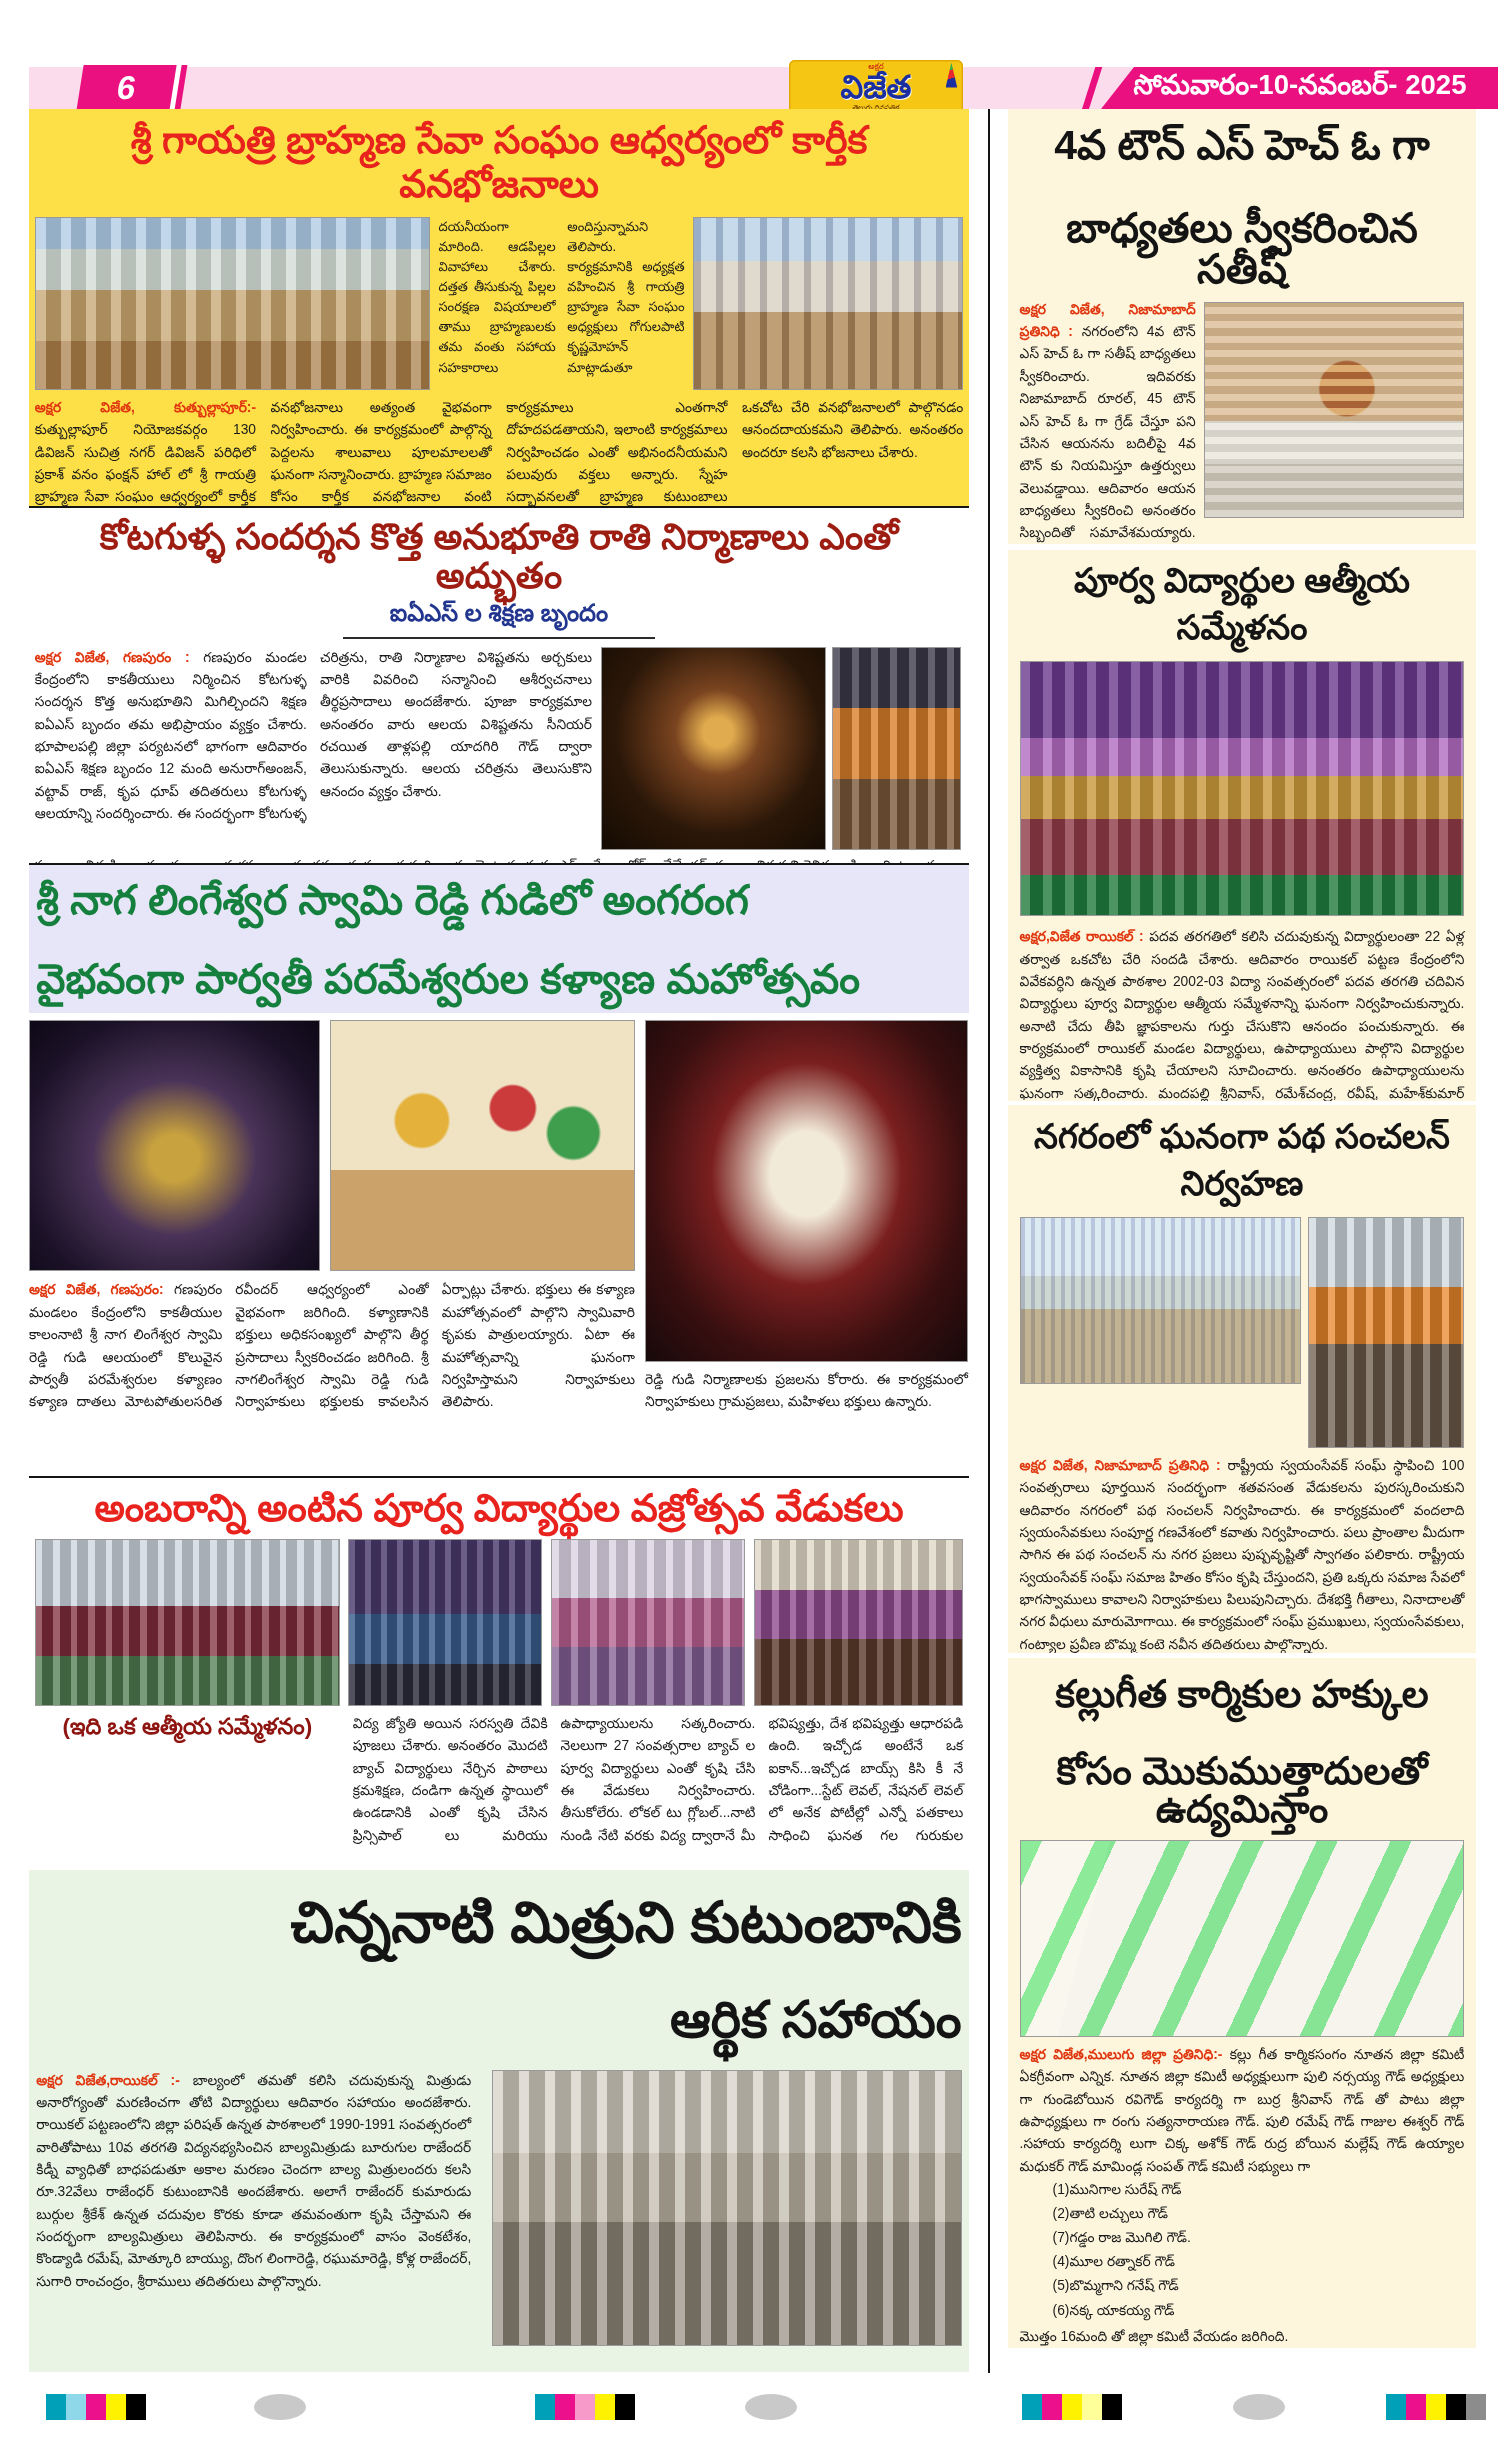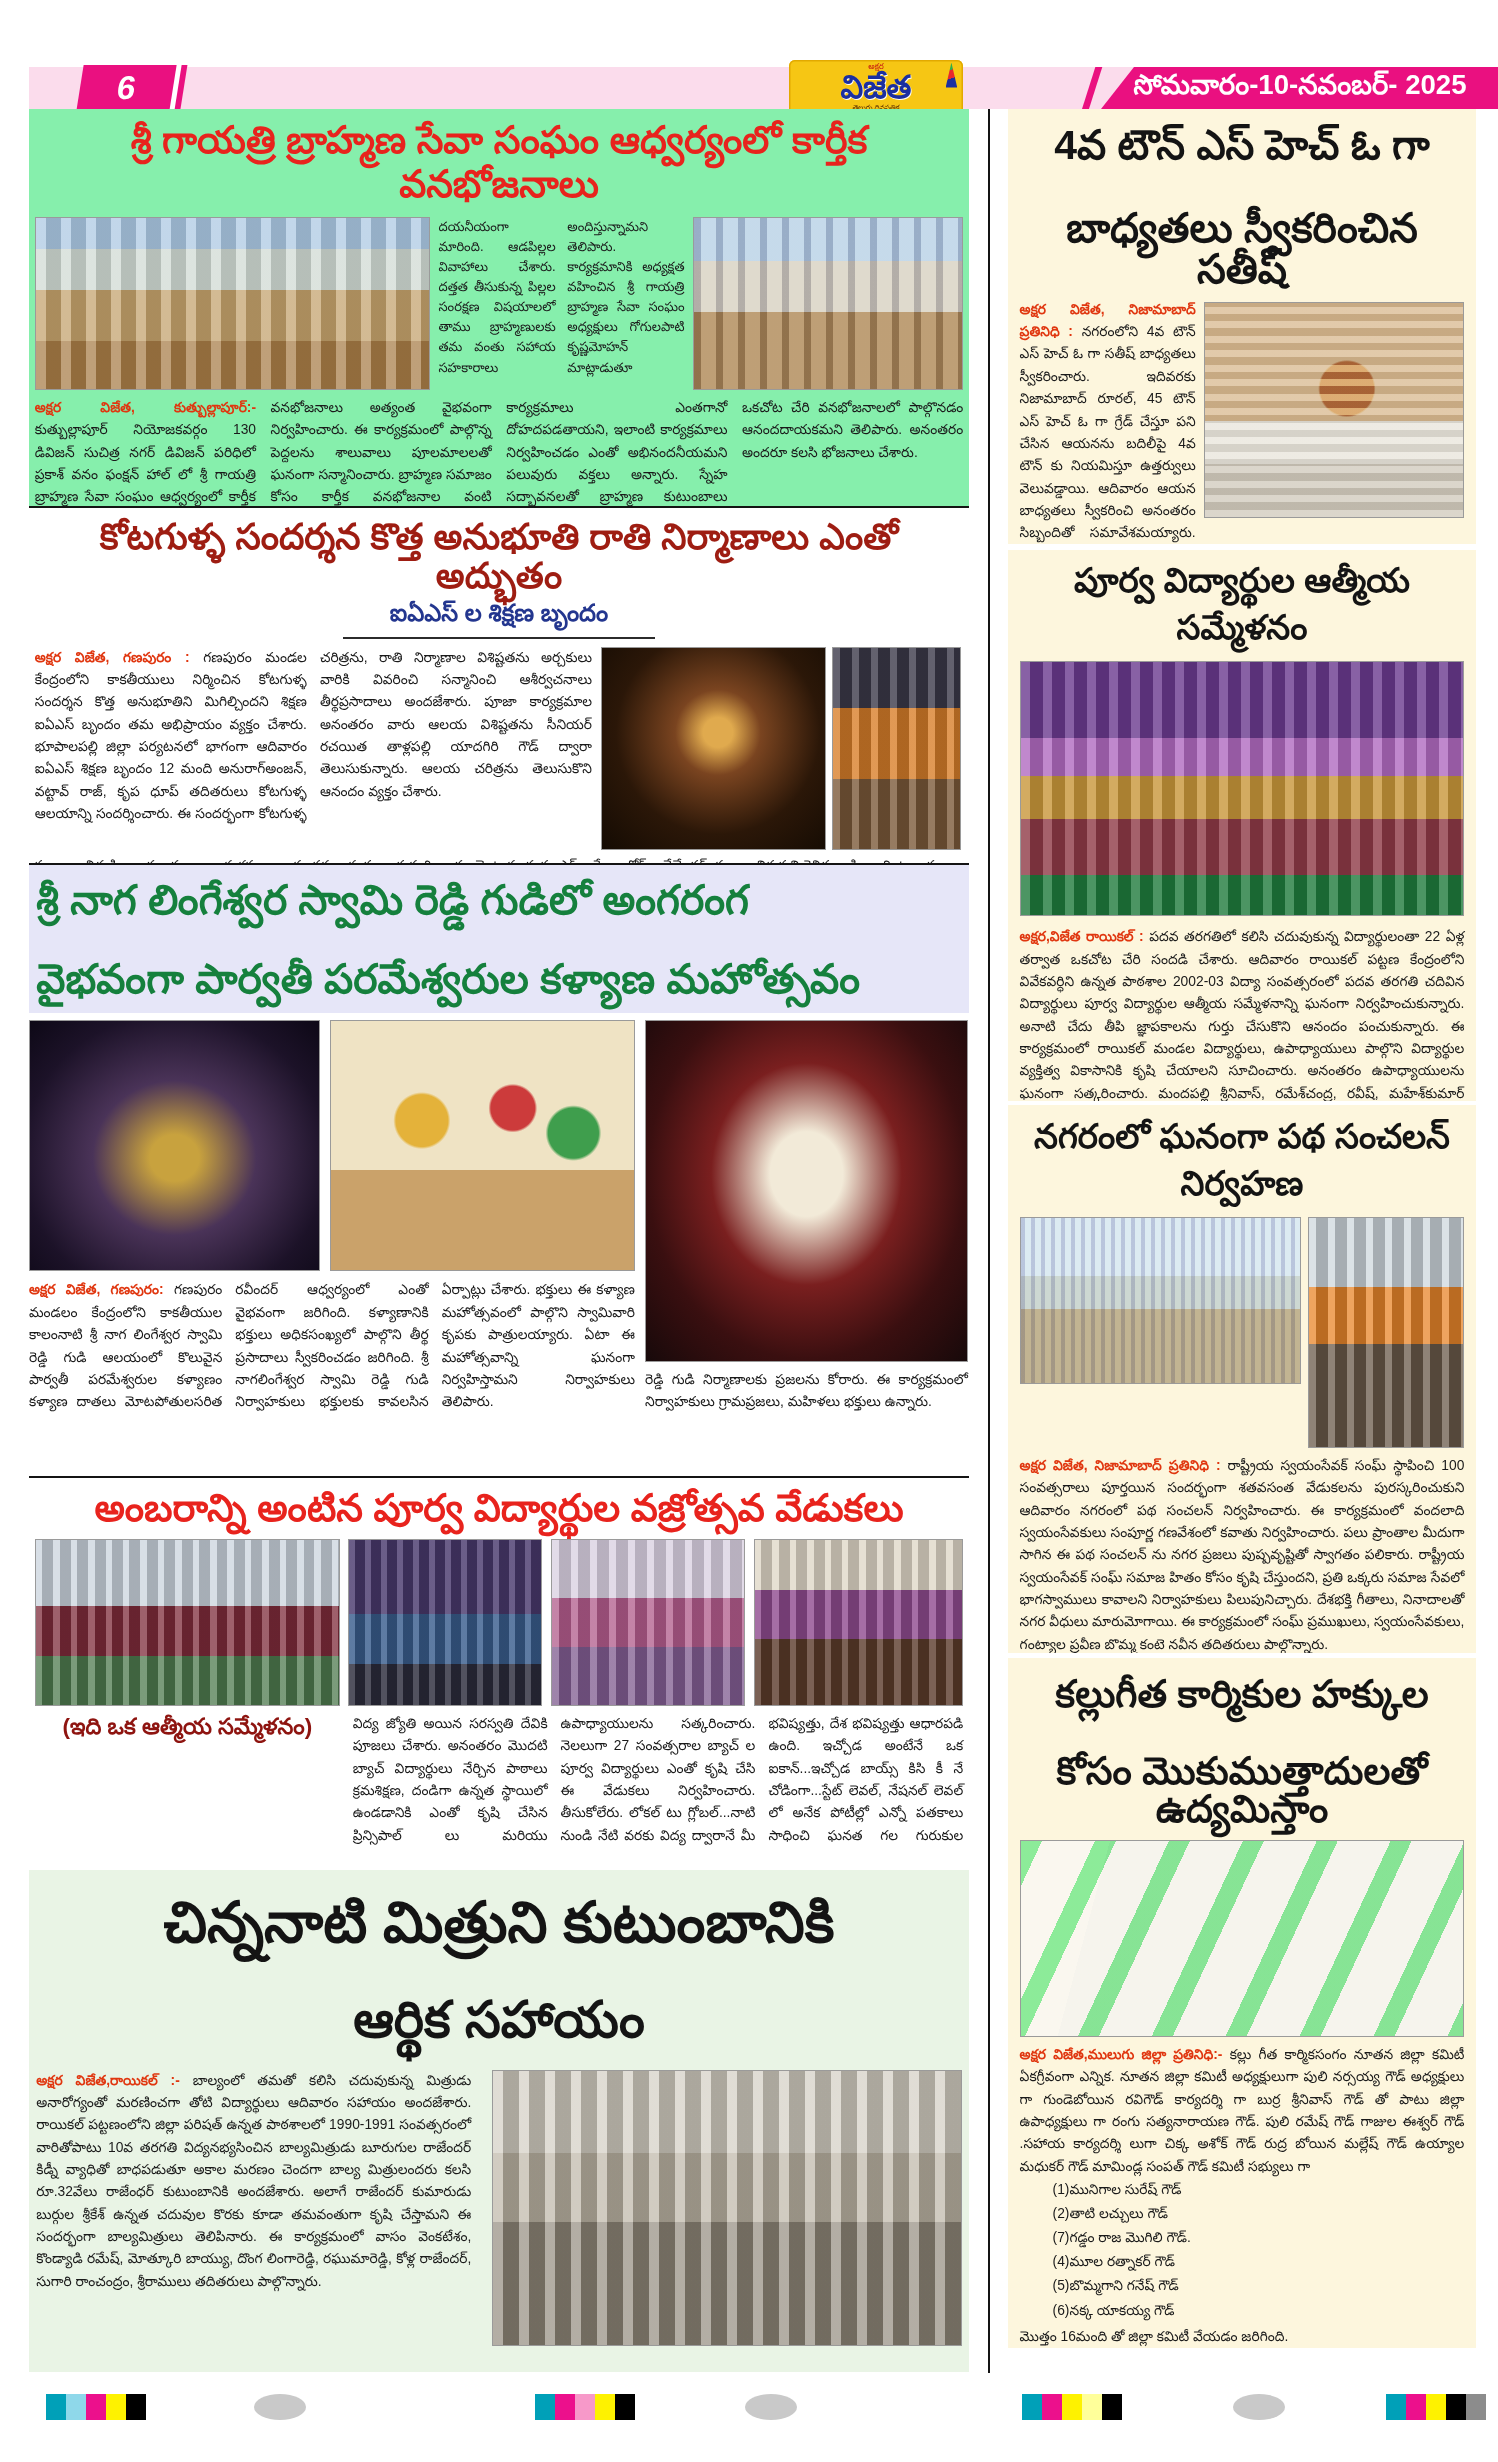--- a/index.html
+++ b/index.html
@@ -34,21 +34,21 @@
 
   .art{box-sizing:border-box;overflow:hidden;}
   .just{text-align:justify;}
   .dateline{color:#e0360f;font-weight:bold;}
   .bodytext{font-size:13.8px;line-height:1.62;}
 
   
   .ph{border:0.7px solid #9a9a9a;box-sizing:border-box;}
 
   
-  .a1{height:397px;background:#86efac;padding:2.9px 5.8px;}
+  .a1{height:397px;background:#fde047;padding:2.9px 5.8px;}
   .a1 h1{margin:7.3px 0 10px;text-align:center;color:#e8231d;font-size:38px;font-weight:900;line-height:1.15;}
   .a1-row{display:flex;gap:8.7px;height:173px;}
   .ph-a1-left{width:395px;height:100%;
      background:linear-gradient(180deg,#aac7e2 0 18%,#cfd9d2 18% 42%,#c2a06a 42% 72%,#a67b45 72% 100%),
      repeating-linear-gradient(90deg,rgba(255,255,255,.28) 0 10px,rgba(0,0,0,.12) 10px 25px);background-blend-mode:overlay;}
   .a1-mid{flex:1;column-count:2;column-gap:11.6px;font-size:13px;line-height:1.55;}
   .ph-a1-right{width:270px;height:100%;
      background:linear-gradient(180deg,#b9d2e6 0 25%,#d8d2c2 25% 55%,#b08a58 55% 100%),
      repeating-linear-gradient(90deg,rgba(40,40,60,.25) 0 7.3px,rgba(255,255,255,.18) 7.3px 22px);background-blend-mode:overlay;}
   .a1-body{margin-top:7.3px;column-count:4;column-gap:14.5px;height:145px;}
@@ -102,21 +102,21 @@
      repeating-linear-gradient(90deg,rgba(255,255,255,.25) 0 7.3px,rgba(0,0,0,.15) 7.3px 19px);background-blend-mode:overlay;}
   .ph-a4-4{flex:1;background:linear-gradient(180deg,#e0d8c8 0 30%,#8e4a8e 30% 60%,#5a3a2a 60% 100%),
      repeating-linear-gradient(90deg,rgba(255,255,255,.2) 0 6.5px,rgba(0,0,0,.18) 6.5px 17.4px);background-blend-mode:overlay;}
   .a4-row2{display:flex;gap:13px;margin-top:7.3px;height:142px;}
   .a4-capcol{width:305px;}
   .a4-caption{color:#8e1410;font-size:22.5px;font-weight:bold;text-align:center;margin:1.5px 0 7.3px;}
   .a4-bodycols{flex:1;column-count:3;column-gap:13px;}
 
   
   .a5{height:502px;background:#e9f4e5;margin-top:1.5px;padding:11.6px 7.3px 0;}
-  .a5 h2{margin:0;text-align:center;color:#141414;font-weight:900;}
+  .a5 h2{margin:0;text-align:right;color:#141414;font-weight:900;}
   .a5 .l1{font-size:57px;line-height:1.05;margin:11.6px 0 41px;}
   .a5 .l2{font-size:51px;line-height:1.0;margin:0 0 25px;}
   .a5-row{display:flex;gap:21px;height:276px;}
   .a5-body{width:435px;}
   .ph-a5-group{flex:1;height:100%;
      background:linear-gradient(180deg,#cfcabe 0 30%,#b8b0a0 30% 55%,#8a8274 55% 100%),
      repeating-linear-gradient(90deg,rgba(255,255,255,.35) 0 10px,rgba(40,40,40,.25) 10px 26px);background-blend-mode:overlay;}
 
   
   .r-sec{background:#fdf6dd;box-sizing:border-box;overflow:hidden;padding:5.8px 11.6px;}

